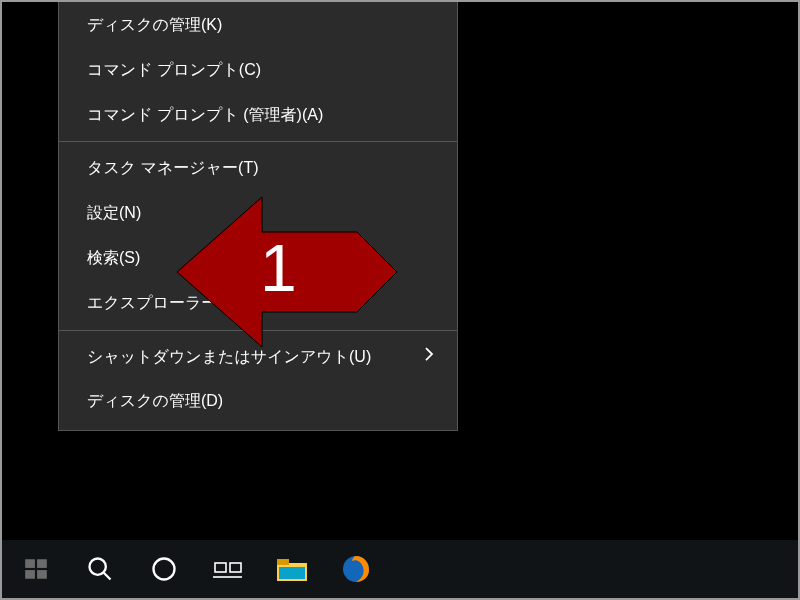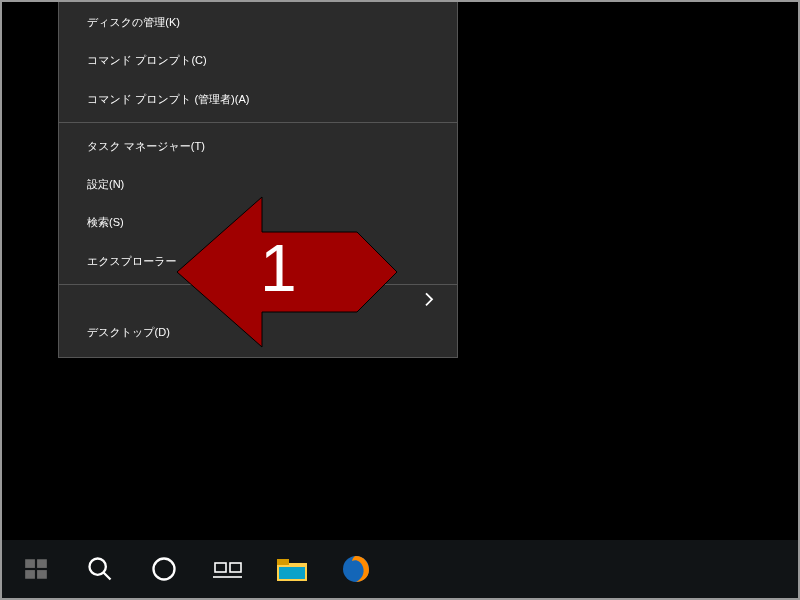--- a/index.html
+++ b/index.html
@@ -43,21 +43,21 @@
     width: 400px;
     background: #2b2b2b;
     color: #fff;
     border: 1px solid #555;
     box-shadow: 6px 6px 14px rgba(0,0,0,0.6);
     padding: 6px 0 6px 0;
   }
   .menu-item {
     position: relative;
     padding: 12px 28px 12px 28px;
-    font-size: 11px;
+    font-size: 16px;
     line-height: 1.3;
     white-space: nowrap;
     cursor: default;
   }
   .sep {
     height: 1px;
     background: #555;
     margin: 4px 0;
   }
   .chevron {
@@ -151,28 +151,29 @@
     </div>
     <div class="menu-item">
       <span>検索(S)</span>
     </div>
     <div class="menu-item">
       <span>エクスプローラー</span>
     </div>
     <div class="sep"></div>
 
     <div class="menu-item">
+      <span>シャットダウンまたはサインアウト(U)</span>
       <span class="chevron">
         <svg width="12" height="16" viewBox="0 0 12 16" fill="none" stroke="#fff" stroke-width="1.8">
           <polyline points="3,2 9,8 3,14"></polyline>
         </svg>
       </span>
     </div>
     <div class="menu-item">
-      <span>デスクトップ(D)</span>
+      <span>ディスクの管理(D)</span>
     </div>
   </div>
 
   <svg class="annotation-arrow" width="240" height="170" viewBox="0 0 240 170">
     <polygon points="10,85 95,10 95,45 190,45 230,85 190,125 95,125 95,160" fill="#a00000" stroke="#000" stroke-width="1"></polygon>
   </svg>
   <div class="annotation-label">1</div>
 
 </div>
 

